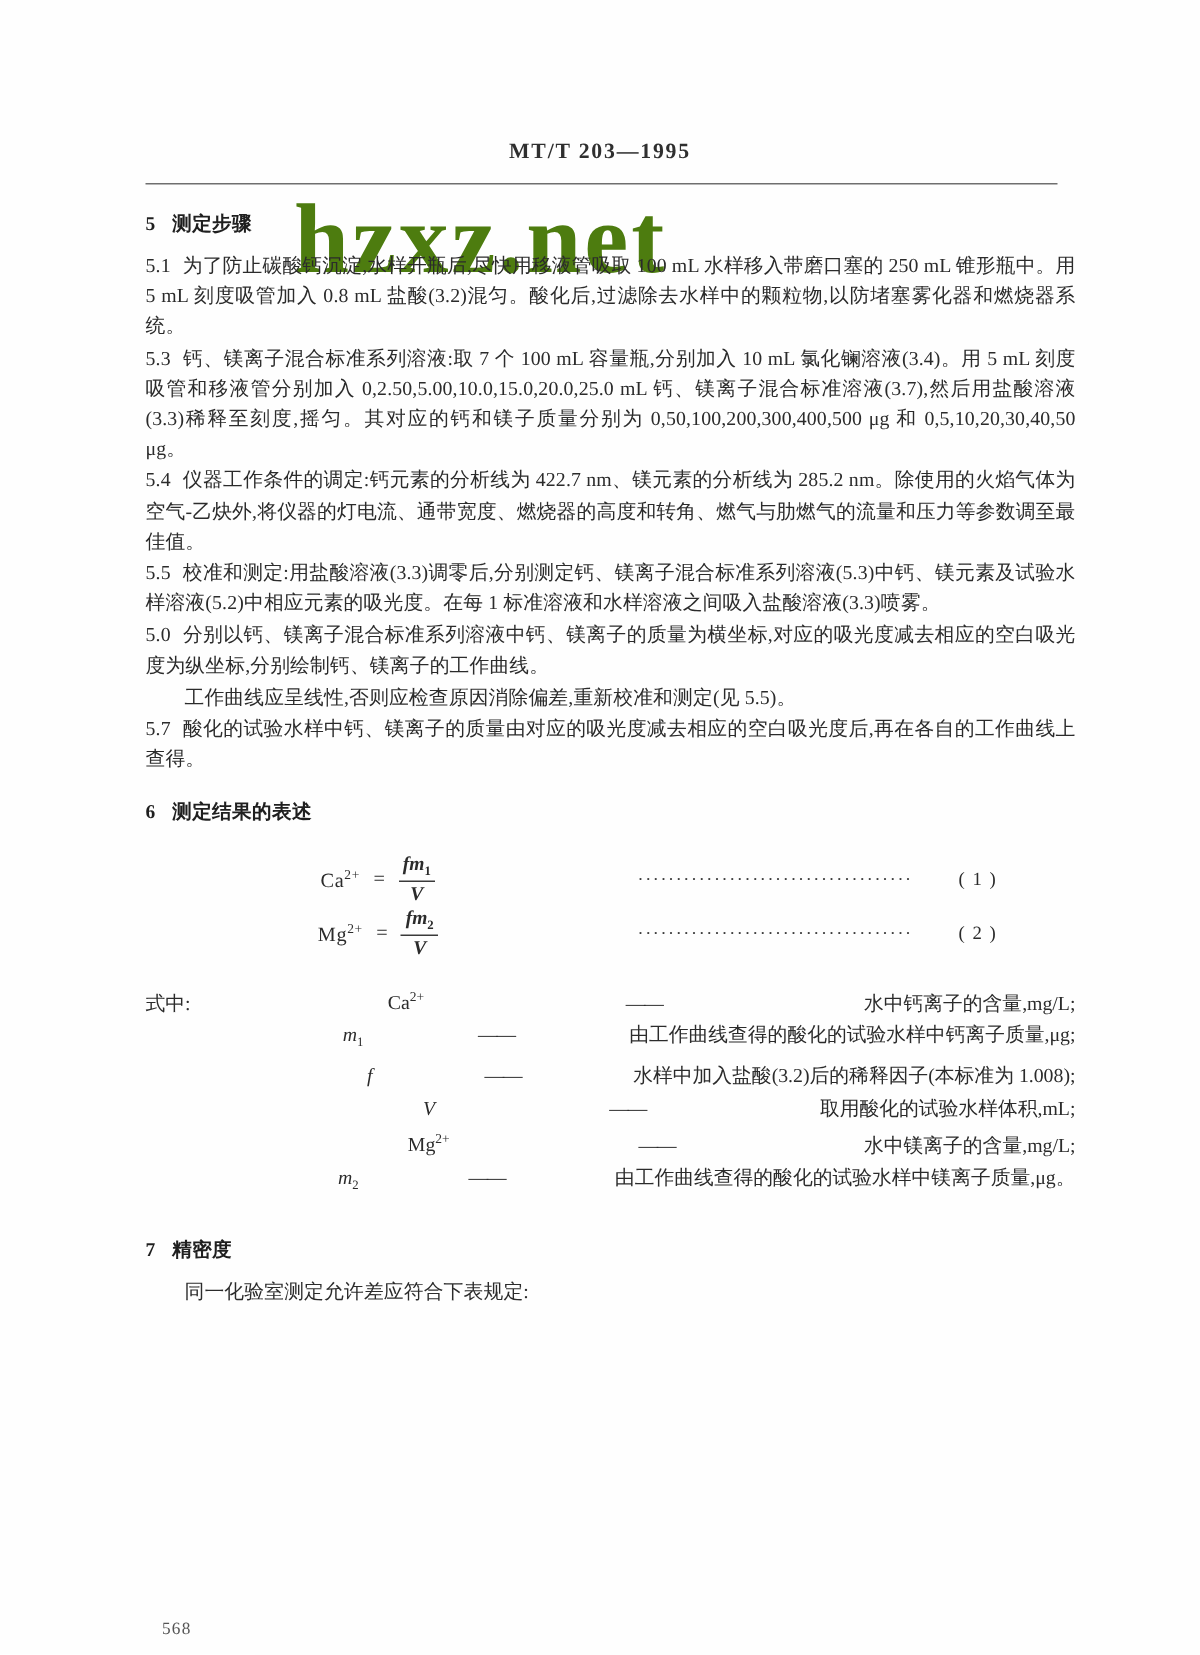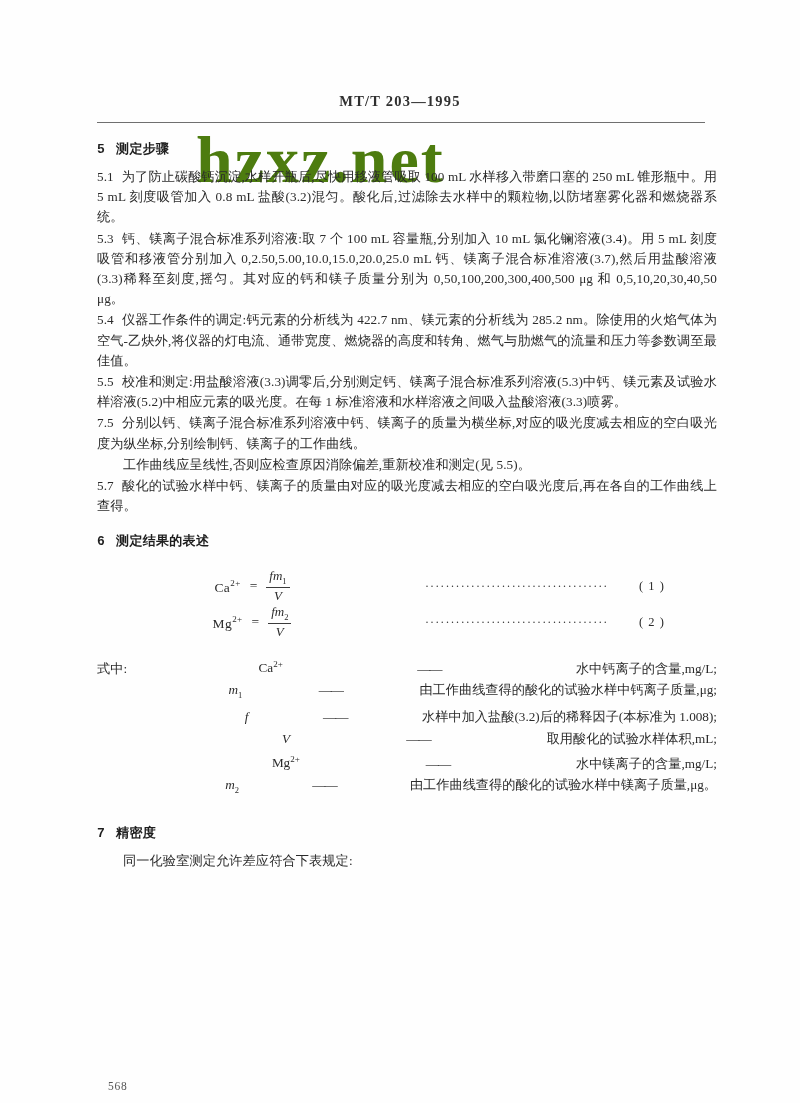--- a/index.html
+++ b/index.html
@@ -59,21 +59,21 @@
   
   .content {
     position: absolute;
     left: 97px;
     top: 140px;
     width: 620px;
     z-index: 1;
   }
 
   .sec-head {
-    font-family: Liberation Mono, monospace;
+    font-family: Liberation Serif, serif;
     font-weight: bold;
     font-size: 13px;
     color: #1f1f1f;
     margin: 0 0 9px 0;
     letter-spacing: 0.3px;
   }
   .sec-head .num { font-weight: bold; margin-right: 11px; }
 
   .para {
     font-size: 13.2px;
@@ -105,20 +105,21 @@
   }
   .lhs { margin-right: 9px; letter-spacing: 0.4px; }
   .lhs sup { font-size: 9px; }
   .eq { margin-right: 9px; }
   .frac {
     display: inline-flex;
     flex-direction: column;
     align-items: center;
     vertical-align: middle;
     line-height: 1.12;
+    font-weight: bold;
   }
   .frac .top {
     font-style: italic;
     padding: 0 3px 1px 3px;
     font-size: 13px;
   }
   .frac .top sub { font-size: 8.5px; font-style: normal; }
   .frac .bar { width: 100%; height: 1px; background: #3a3a3a; }
   .frac .bot {
     font-style: italic;
@@ -187,21 +188,21 @@
 
     <p class="para"><span class="lbl">5.1</span><span>为了防止碳酸钙沉淀,水样开瓶后,尽快用移液管吸取 100 mL 水样移入带磨口塞的 250 mL 锥形瓶中。用 5 mL 刻度吸管加入 0.8 mL 盐酸(3.2)混匀。酸化后,过滤除去水样中的颗粒物,以防堵塞雾化器和燃烧器系统。</span></p>
 
 
     <p class="para"><span class="lbl">5.3</span><span>钙、镁离子混合标准系列溶液:取 7 个 100 mL 容量瓶,分别加入 10 mL 氯化镧溶液(3.4)。用 5 mL 刻度吸管和移液管分别加入 0,2.50,5.00,10.0,15.0,20.0,25.0 mL 钙、镁离子混合标准溶液(3.7),然后用盐酸溶液(3.3)稀释至刻度,摇匀。其对应的钙和镁子质量分别为 0,50,100,200,300,400,500 μg 和 0,5,10,20,30,40,50 μg。</span></p>
 
     <p class="para"><span class="lbl">5.4</span><span>仪器工作条件的调定:钙元素的分析线为 422.7 nm、镁元素的分析线为 285.2 nm。除使用的火焰气体为空气-乙炔外,将仪器的灯电流、通带宽度、燃烧器的高度和转角、燃气与肋燃气的流量和压力等参数调至最佳值。</span></p>
 
     <p class="para"><span class="lbl">5.5</span><span>校准和测定:用盐酸溶液(3.3)调零后,分别测定钙、镁离子混合标准系列溶液(5.3)中钙、镁元素及试验水样溶液(5.2)中相应元素的吸光度。在每 1 标准溶液和水样溶液之间吸入盐酸溶液(3.3)喷雾。</span></p>
 
-    <p class="para"><span class="lbl">7.5</span><span>分别以钙、镁离子混合标准系列溶液中钙、镁离子的质量为横坐标,对应的吸光度减去相应的空白吸光度为纵坐标,分别绘制钙、镁离子的工作曲线。</span></p>
+    <p class="para"><span class="lbl">5.0</span><span>分别以钙、镁离子混合标准系列溶液中钙、镁离子的质量为横坐标,对应的吸光度减去相应的空白吸光度为纵坐标,分别绘制钙、镁离子的工作曲线。</span></p>
 
     <p class="para indent"><span>工作曲线应呈线性,否则应检查原因消除偏差,重新校准和测定(见 5.5)。</span></p>
 
     <p class="para"><span class="lbl">5.7</span><span>酸化的试验水样中钙、镁离子的质量由对应的吸光度减去相应的空白吸光度后,再在各自的工作曲线上查得。</span></p>
 
     <div class="spacer-md"></div>
 
     <div class="sec-head">
       <span class="num">6</span><span>测定结果的表述</span>
     </div>

